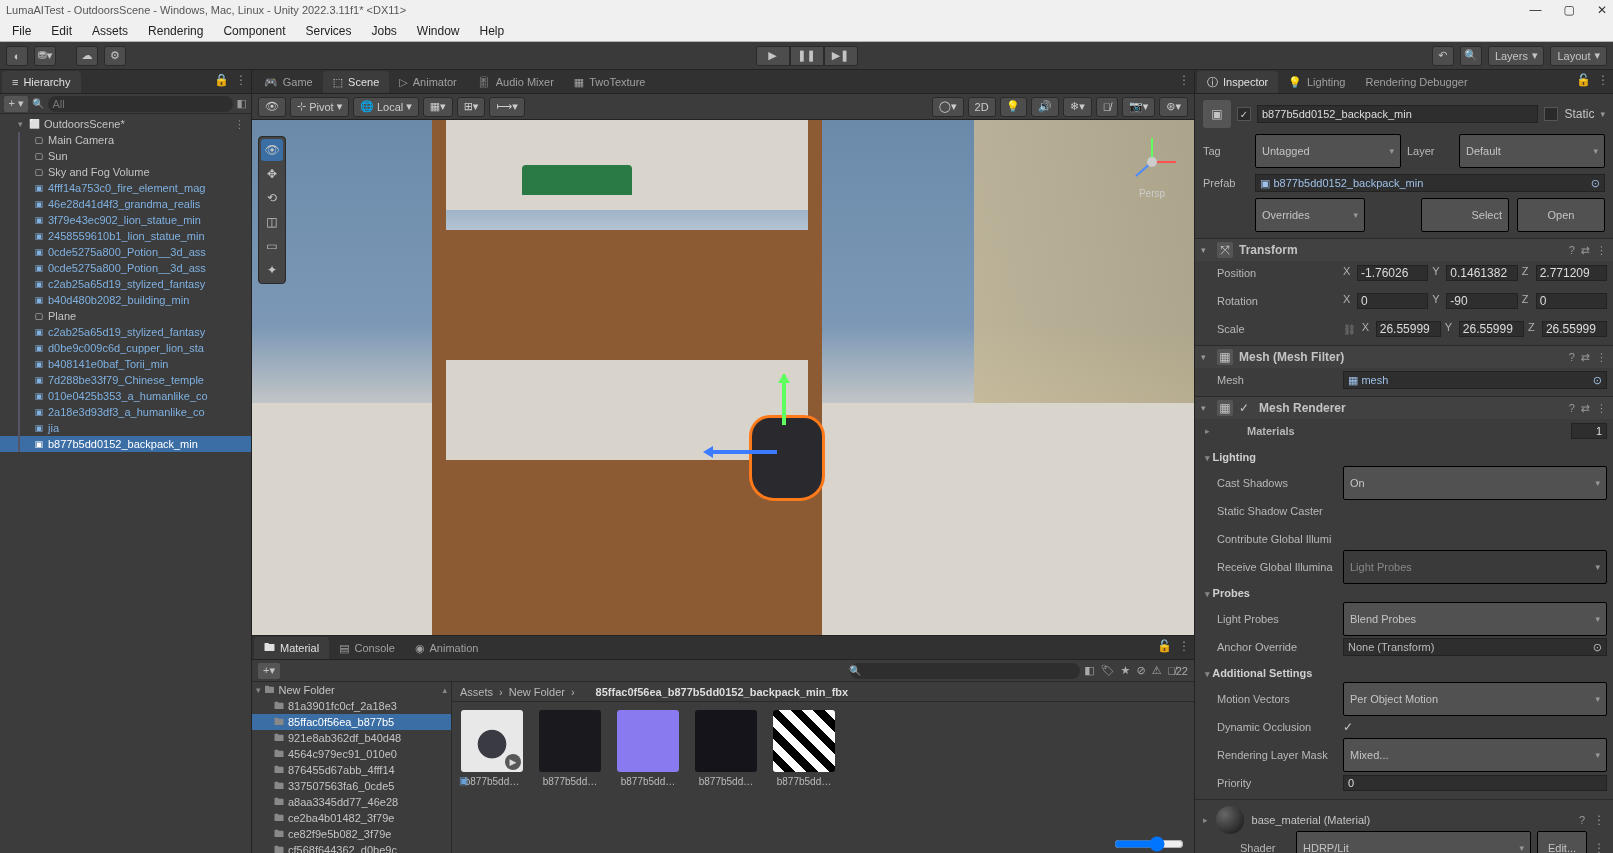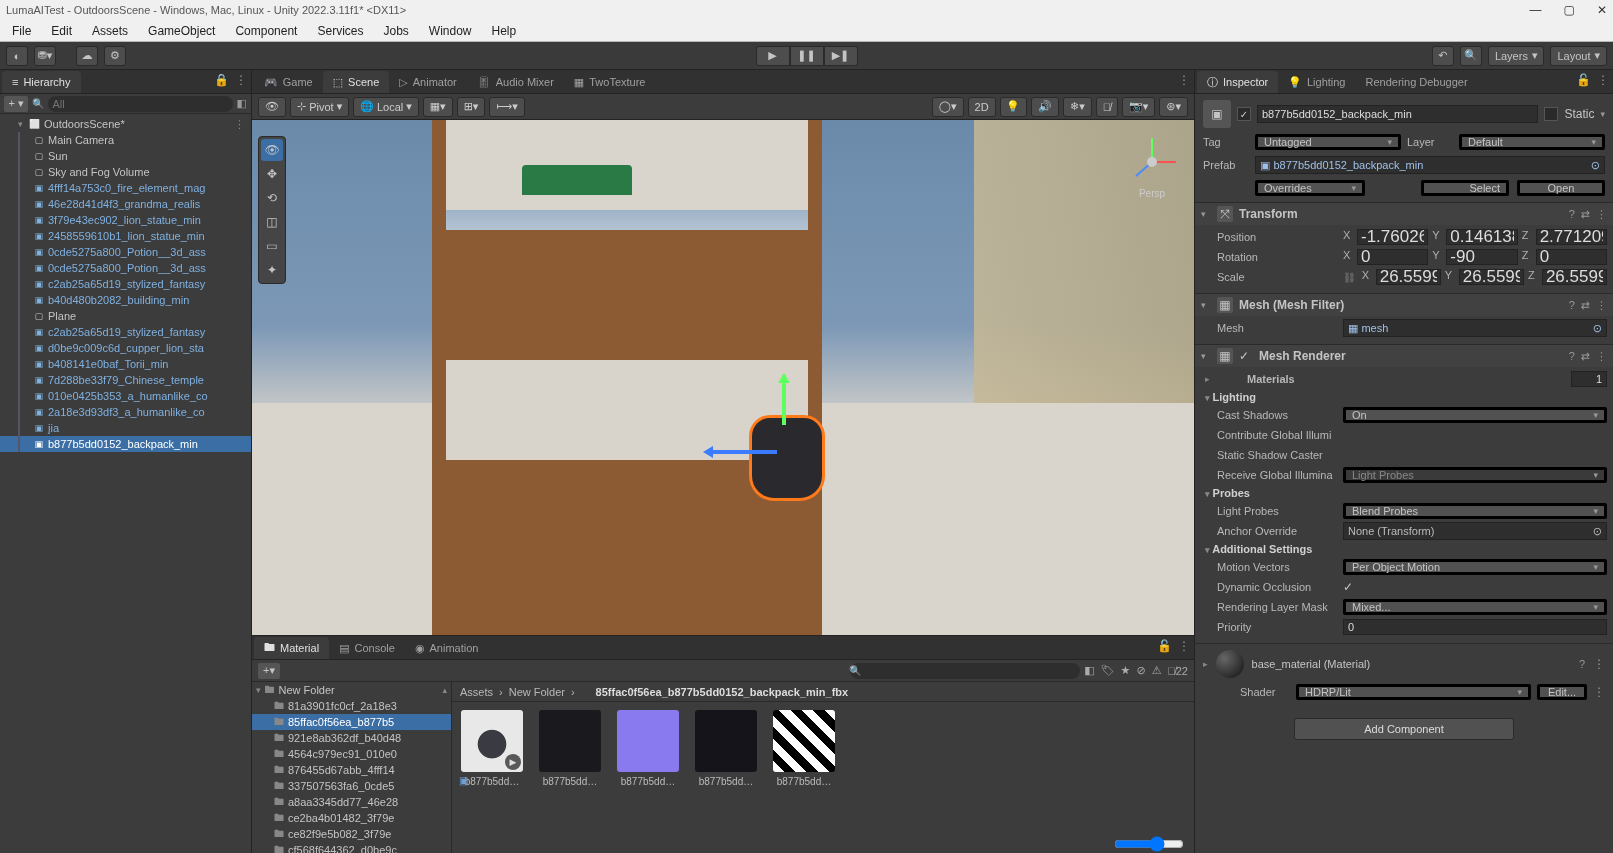--- a/index.html
+++ b/index.html
@@ -100,35 +100,35 @@
   .slider-bar { height:18px; display:flex; align-items:center; justify-content:flex-end; padding:0 10px; }
   .slider-bar input { width:70px; }
 
   
   .inspector { flex:1; overflow:auto; background:#3c3c3c; }
   .insp-head { padding:6px 8px; display:flex; flex-direction:column; gap:6px; }
   .insp-head .row { display:flex; align-items:center; gap:6px; }
   .insp-head input.name { flex:1; background:#2e2e2e; border:1px solid #222; color:#ddd; height:18px; font-size:11px; padding:0 4px; }
   .insp-head .chk { width:14px; height:14px; background:#2a2a2a; border:1px solid #555; display:flex; align-items:center; justify-content:center; font-size:10px; color:#ccc;}
   .insp-head .cube { width:28px; height:28px; background:#555; border-radius:3px; display:flex; align-items:center; justify-content:center;}
-  .drop { background:#515151; border:3px solid #000000; height:16px; border-radius:2px; padding:0 6px; display:flex; align-items:center; justify-content:space-between; font-size:11px; flex:1; gap:4px;}
+  .drop { background:#515151; border:1px solid #000000; height:34px; border-radius:2px; padding:0 6px; display:flex; align-items:center; justify-content:space-between; font-size:11px; flex:1; gap:4px;}
   .drop .dd { font-size:9px; color:#999; }
   .insp-label { font-size:11px; color:#b8b8b8; width:46px; }
   .component { border-top:1px solid #2a2a2a; }
   .comp-head { height:22px; display:flex; align-items:center; gap:6px; padding:0 6px; background:#414141; }
   .comp-head .arrow { font-size:9px; color:#999; width:10px;}
   .comp-head .ico { width:16px; height:16px; background:#555; border-radius:2px; display:flex; align-items:center; justify-content:center;}
   .comp-head .title { font-size:12px; font-weight:600; flex:1; }
   .comp-head .hd-icons { display:flex; gap:6px; font-size:11px; color:#999; }
-  .comp-body { padding:2px 6px 6px 22px; display:flex; flex-direction:column; gap:0; }
+  .comp-body { padding:2px 6px 6px 22px; display:flex; flex-direction:column; gap:8px; }
   .prop-row { display:flex; align-items:center; gap:6px; height:20px; }
   .prop-row .plabel { width:120px; font-size:11px; color:#b8b8b8; overflow:hidden; white-space:nowrap;}
   .vec3 { display:flex; gap:4px; flex:1 1 auto; min-width:0; }
   .vec3 .vlbl { font-size:11px; color:#b0b0b0; width:10px;}
-  .vec3 input { flex:1 1 0; min-width:0; width:0; background:#2e2e2e; border:1px solid #222; color:#ddd; height:16px; font-size:17px; padding:0 3px; }
+  .vec3 input { flex:1 1 0; min-width:0; width:0; background:#2e2e2e; border:1px solid #222; color:#ddd; height:16px; font-size:12px; padding:0 3px; }
   .objfield { flex:1; background:#2e2e2e; border:1px solid #222; height:18px; display:flex; align-items:center; justify-content:space-between; padding:0 4px; font-size:11px; color:#9fc0e8; }
   .section-head { font-size:11px; font-weight:600; color:#d0d0d0; padding:2px 0 2px 0; margin-left:-12px; }
   .mat-row { display:flex; align-items:center; gap:8px; padding:6px 8px; border-top:1px solid #2a2a2a; background:#3c3c3c;}
   .mat-ball { width:28px; height:28px; background:radial-gradient(circle at 30% 30%, #666, #111); border-radius:50%; }
   .add-comp { display:flex; justify-content:center; padding:14px 0 30px; }
   .add-comp button { width:220px; height:22px; background:#515151; border:1px solid #2a2a2a; color:#ddd; font-size:11px; border-radius:3px; }
 
 </style>
 </head>
 <body>
@@ -139,21 +139,21 @@
     <span>—</span>
     <span>▢</span>
     <span>✕</span>
   </div>
 </div>
 
 <div class="menubar">
   <span>File</span>
   <span>Edit</span>
   <span>Assets</span>
-  <span>GameObject</span>
+  <span>Rendering</span>
   <span>Component</span>
   <span>Services</span>
   <span>Jobs</span>
   <span>Window</span>
   <span>Help</span>
 </div>
 
 <div class="unity">
 
   <div class="top-toolbar" style="position:relative;">
@@ -671,25 +671,25 @@
             </div>
             <div class="section-head"><span style="font-size:9px;color:#888;">▾</span> <span>Lighting</span></div>
             <div class="prop-row">
               <span class="plabel">Cast Shadows</span>
               <div class="drop">
                   <span>On</span>
                   <span class="dd">▾</span>
                 </div>
             </div>
             <div class="prop-row">
+              <span class="plabel">Static Shadow Caster</span>
+              <div class="chk"></div>
+            </div>
+            <div class="prop-row">
               <span class="plabel">Contribute Global Illumi</span>
-              <div class="chk"></div>
-            </div>
-            <div class="prop-row">
-              <span class="plabel">Static Shadow Caster</span>
               <div class="chk"></div>
             </div>
             <div class="prop-row">
               <span class="plabel">Receive Global Illumina</span>
               <div class="drop" style="background:#3a3a3a;color:#888;">
                   <span>Light Probes</span>
                   <span class="dd">▾</span>
                 </div>
             </div>
             <div class="section-head"><span style="font-size:9px;color:#888;">▾</span> <span>Probes</span></div>

